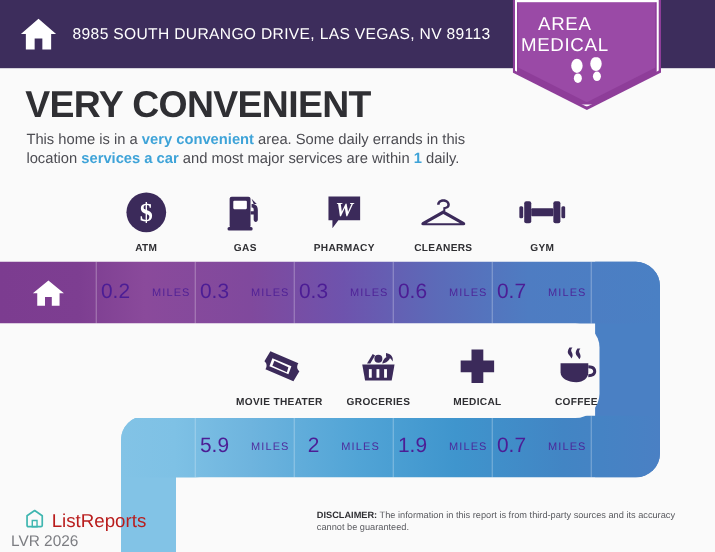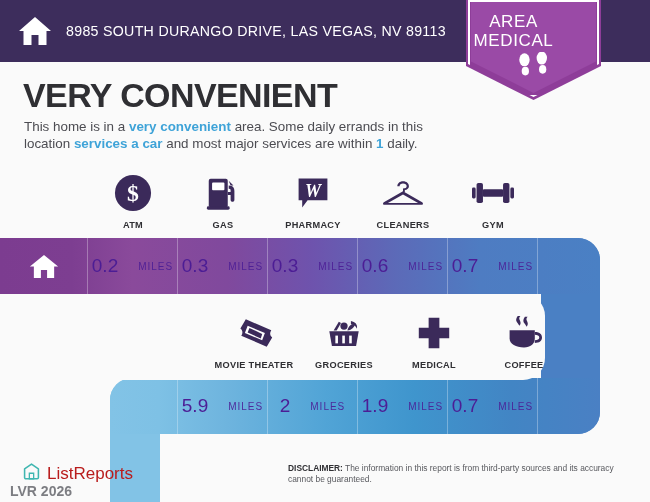--- a/index.html
+++ b/index.html
@@ -192,21 +192,20 @@
   .brand {
     position: absolute; left: 22px; top: 462px;
     display: flex; align-items: center; gap: 6px;
     z-index: 9;
   }
   .brand-name { font-size: 17px; color: #b91c1c; }
   .brand-sub {
     position: absolute; left: 10px; top: 483px;
     font-size: 14px; color: #7c7d82;
     z-index: 9;
-    font-weight: bold;
   }
   .disclaimer {
     position: absolute; left: 288px; top: 463px;
     width: 348px;
     font-size: 8.4px; line-height: 11px;
     color: #58595e;
     z-index: 9;
   }
   .disclaimer b { color: #2f2f33; }
 </style>

